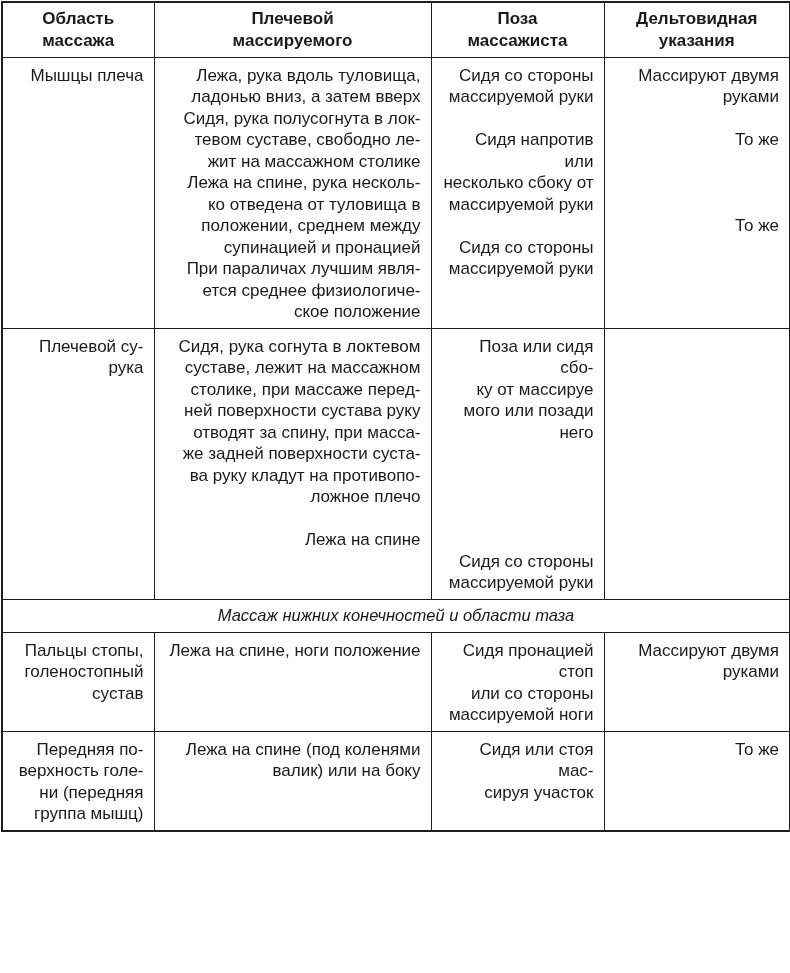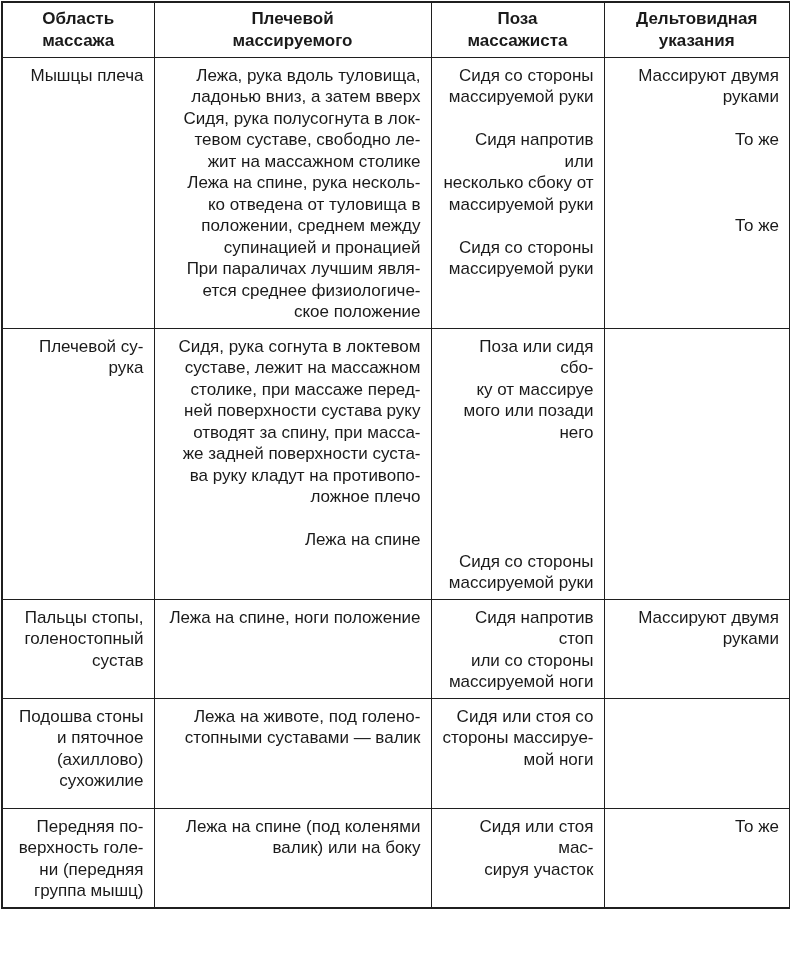--- a/index.html
+++ b/index.html
@@ -134,42 +134,33 @@
 него
 
 
 
 
 
 Сидя со стороны
 массируемой руки</td>
         <td></td>
       </tr>
+      <tr class="r4">
+        <td colspan="4" class="section-cell">Массаж нижних конечностей и области таза</td>
+      </tr>
       <tr class="r5">
         <td>Пальцы стопы,
 голеностопный
 сустав</td>
         <td>Лежа на спине, ноги положение</td>
-        <td>Сидя напротив стоп
+        <td>Сидя пронацией стоп
 или со стороны
 массируемой ноги</td>
         <td>Массируют двумя
 руками</td>
-      </tr>
-      <tr class="r6">
-        <td>Подошва стоны
-и пяточное
-(ахиллово)
-сухожилие</td>
-        <td>Лежа на животе, под голено-
-стопными суставами — валик</td>
-        <td>Сидя или стоя со
-стороны массируе-
-мой ноги</td>
-        <td></td>
       </tr>
       <tr class="r7">
         <td>Передняя по-
 верхность голе-
 ни (передняя
 группа мышц)</td>
         <td>Лежа на спине (под коленями
 валик) или на боку</td>
         <td>Сидя или стоя мас-
 сируя участок</td>

